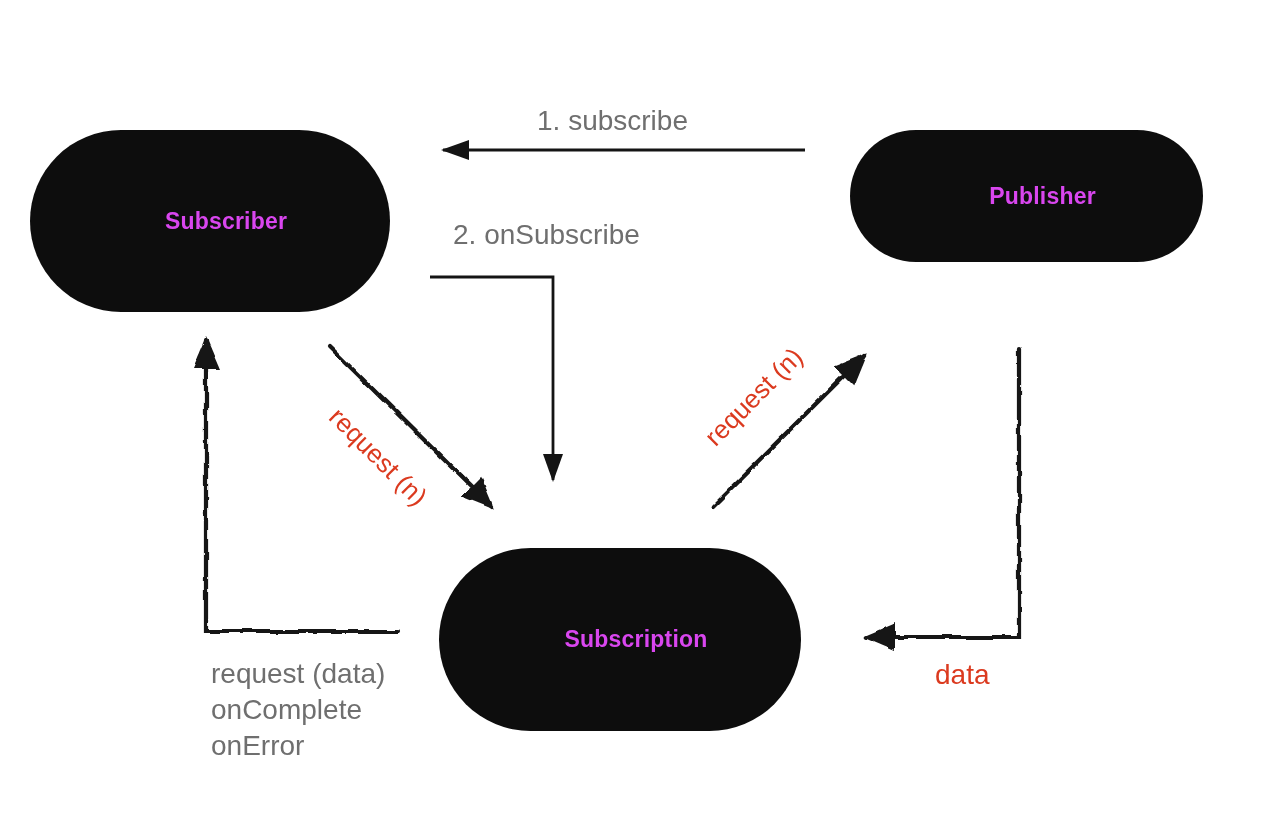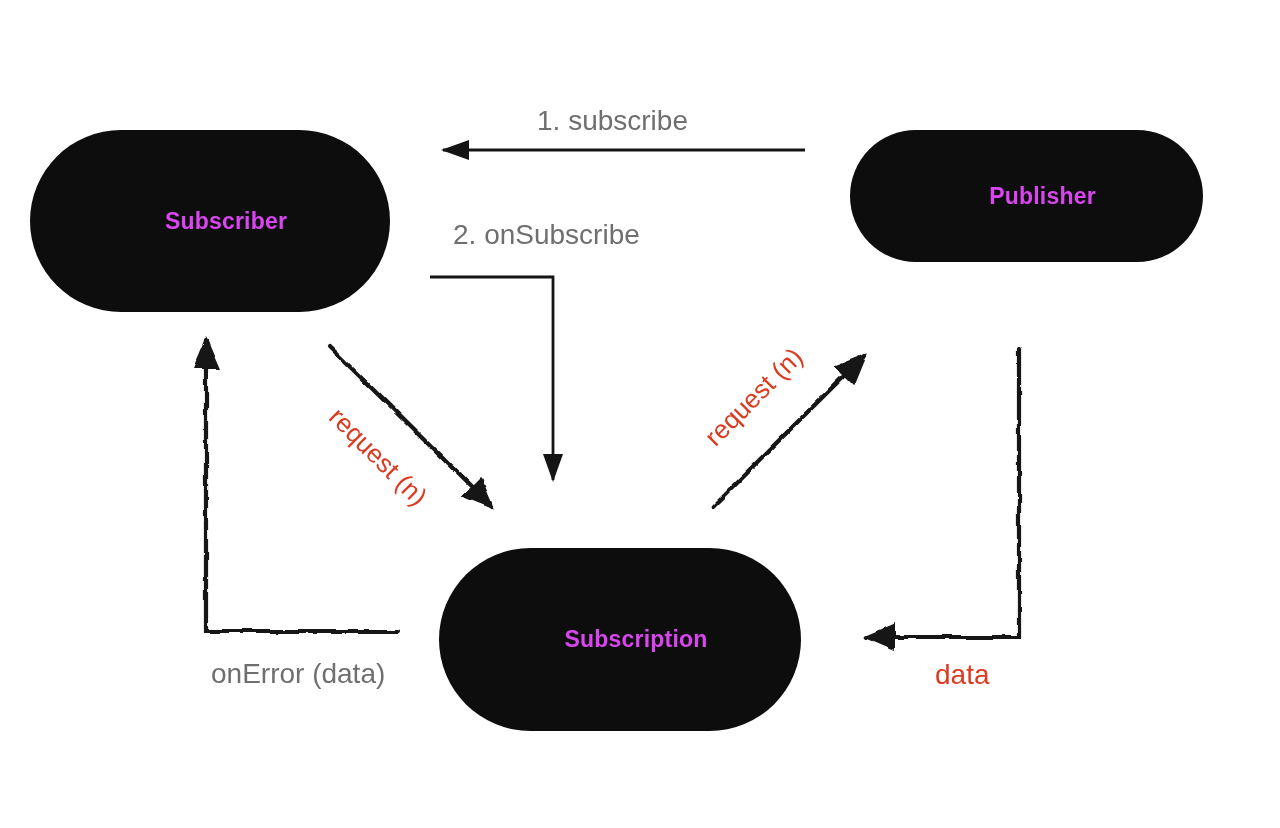--- a/index.html
+++ b/index.html
@@ -106,16 +106,18 @@
 
   <div class="lbl" id="lbl-onsubscribe">2. onSubscribe</div>
 
   <div class="lbl red" id="lbl-request-left">request (n)</div>
 
   <div class="lbl red" id="lbl-request-right">request (n)</div>
 
   <div class="lbl red" id="lbl-data">data</div>
 
   <div class="lbl" id="lbl-callbacks">
-    <div class="cb-line red">onError (data)</div>
+    <div class="cb-line red">request (data)</div>
+    <div class="cb-line">onComplete</div>
+    <div class="cb-line">onError</div>
   </div>
 
 </div>
 
 </body></html>

